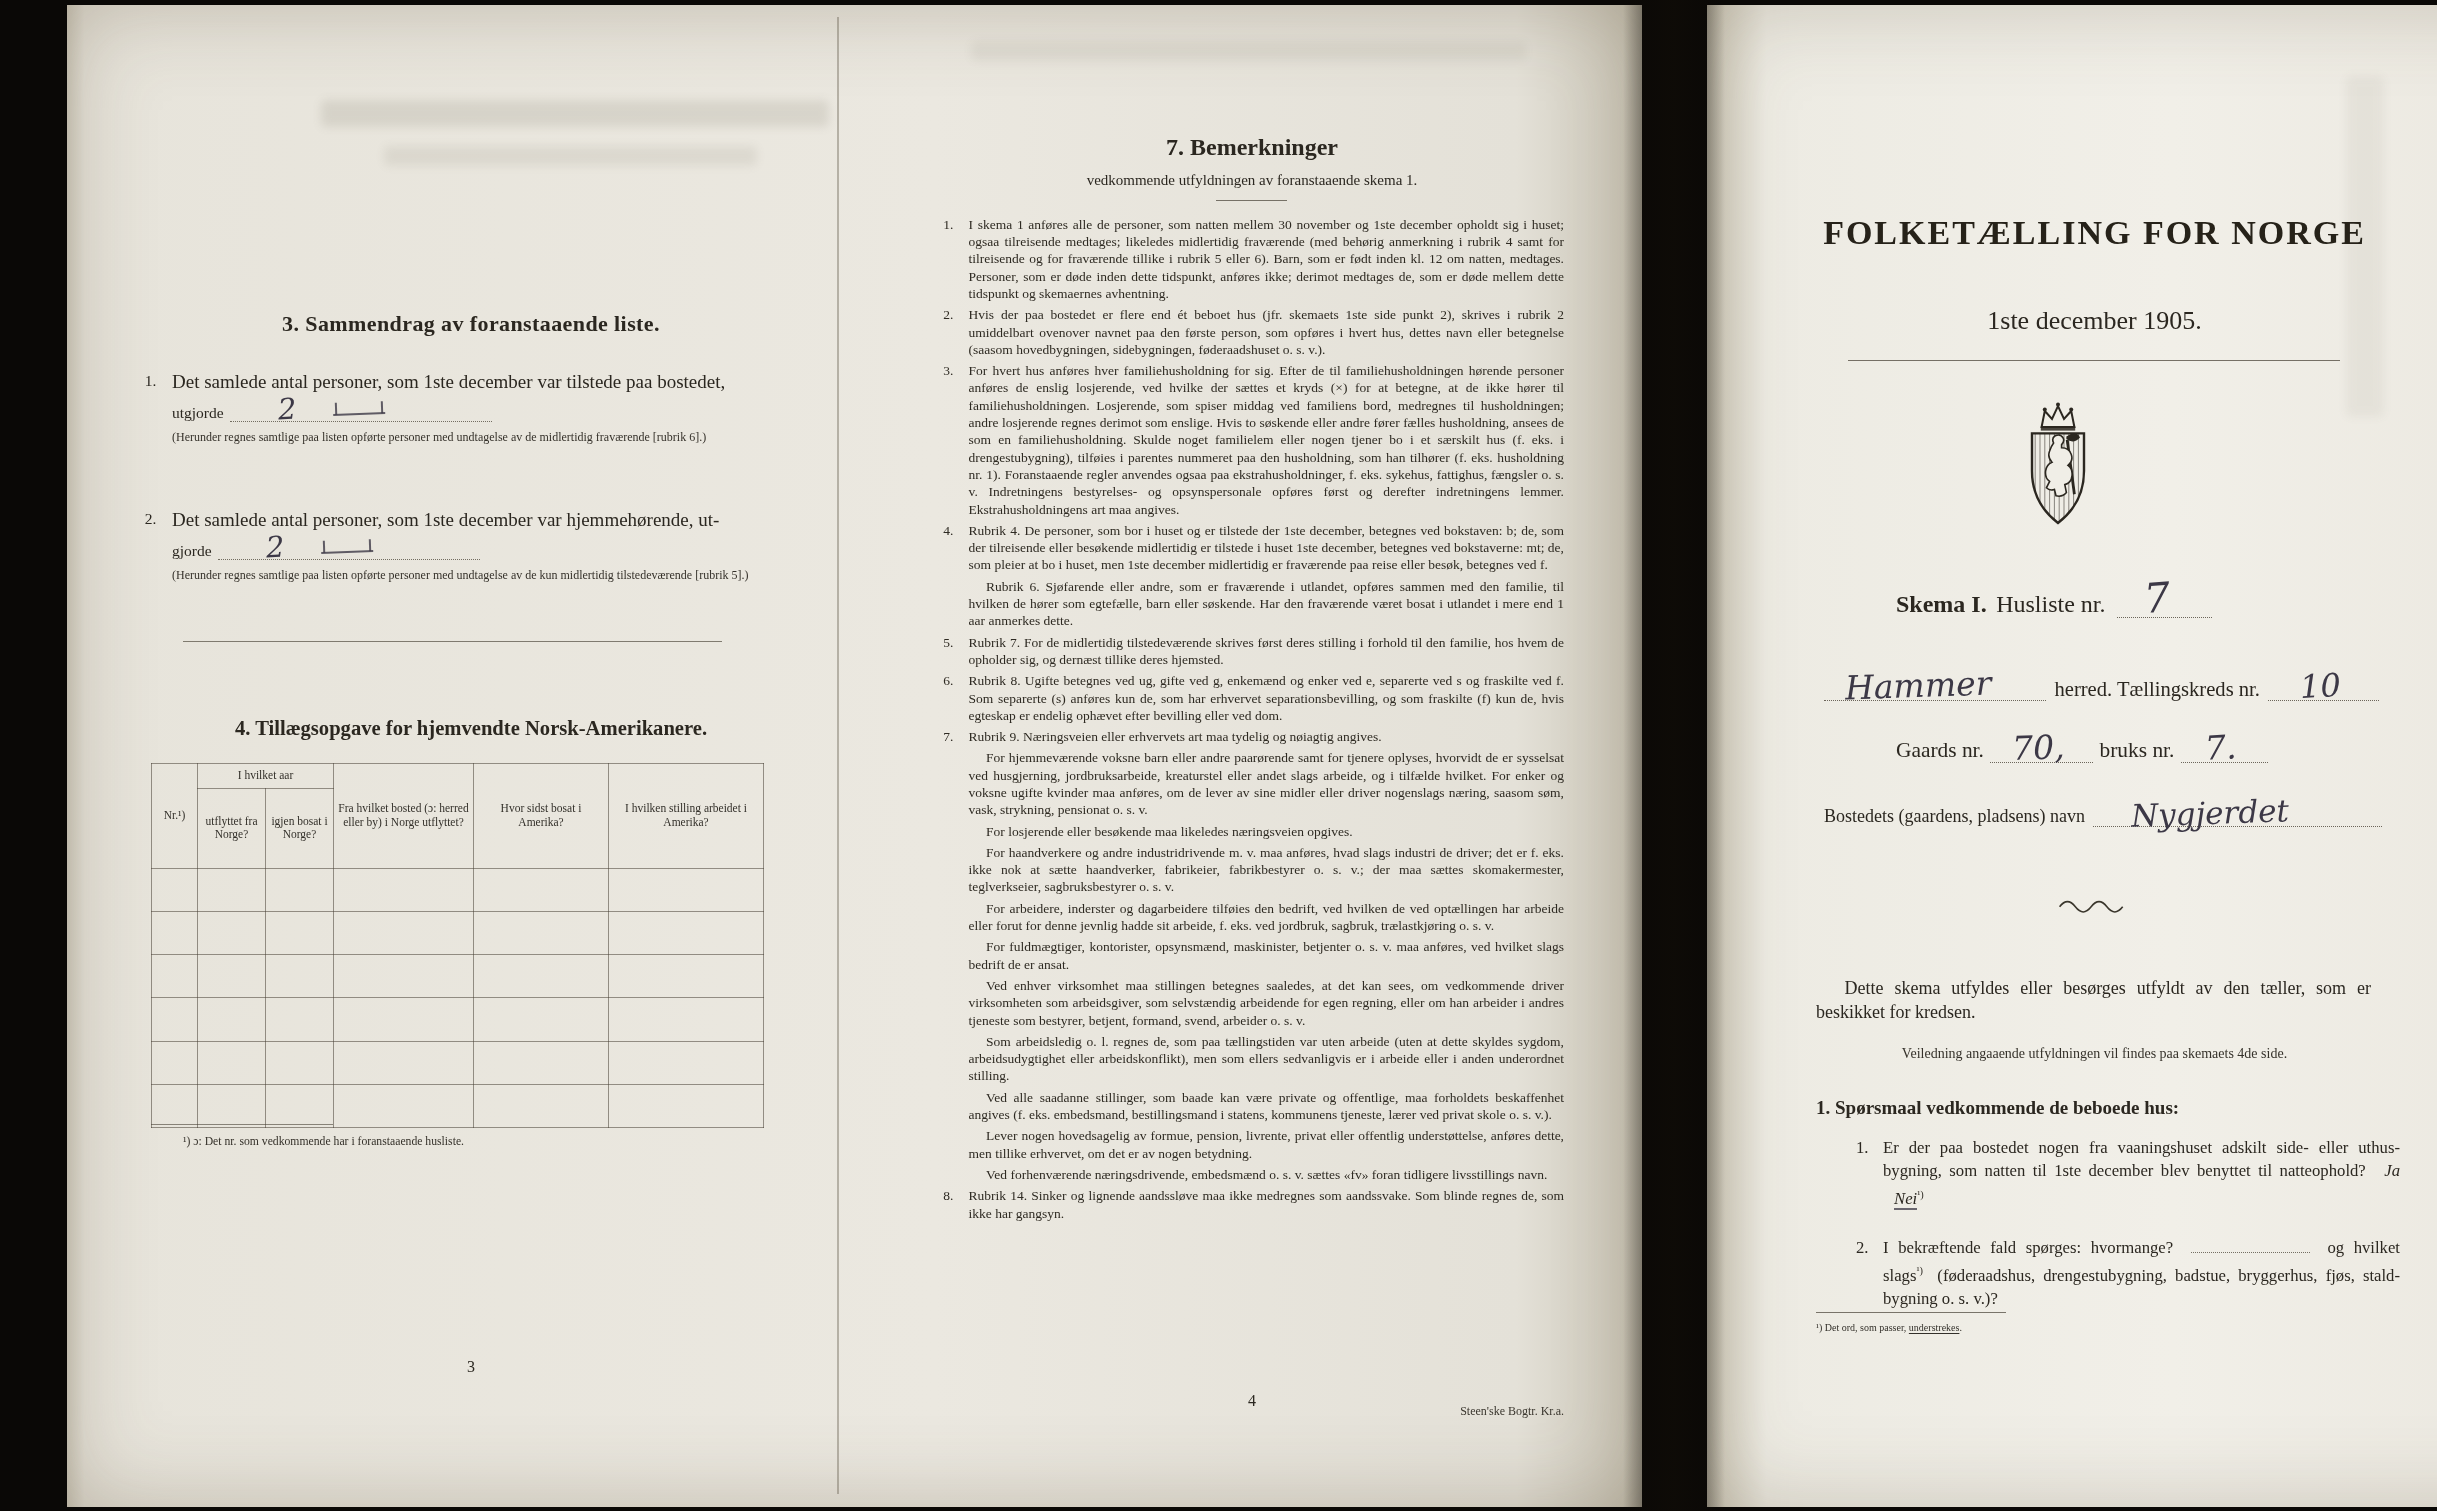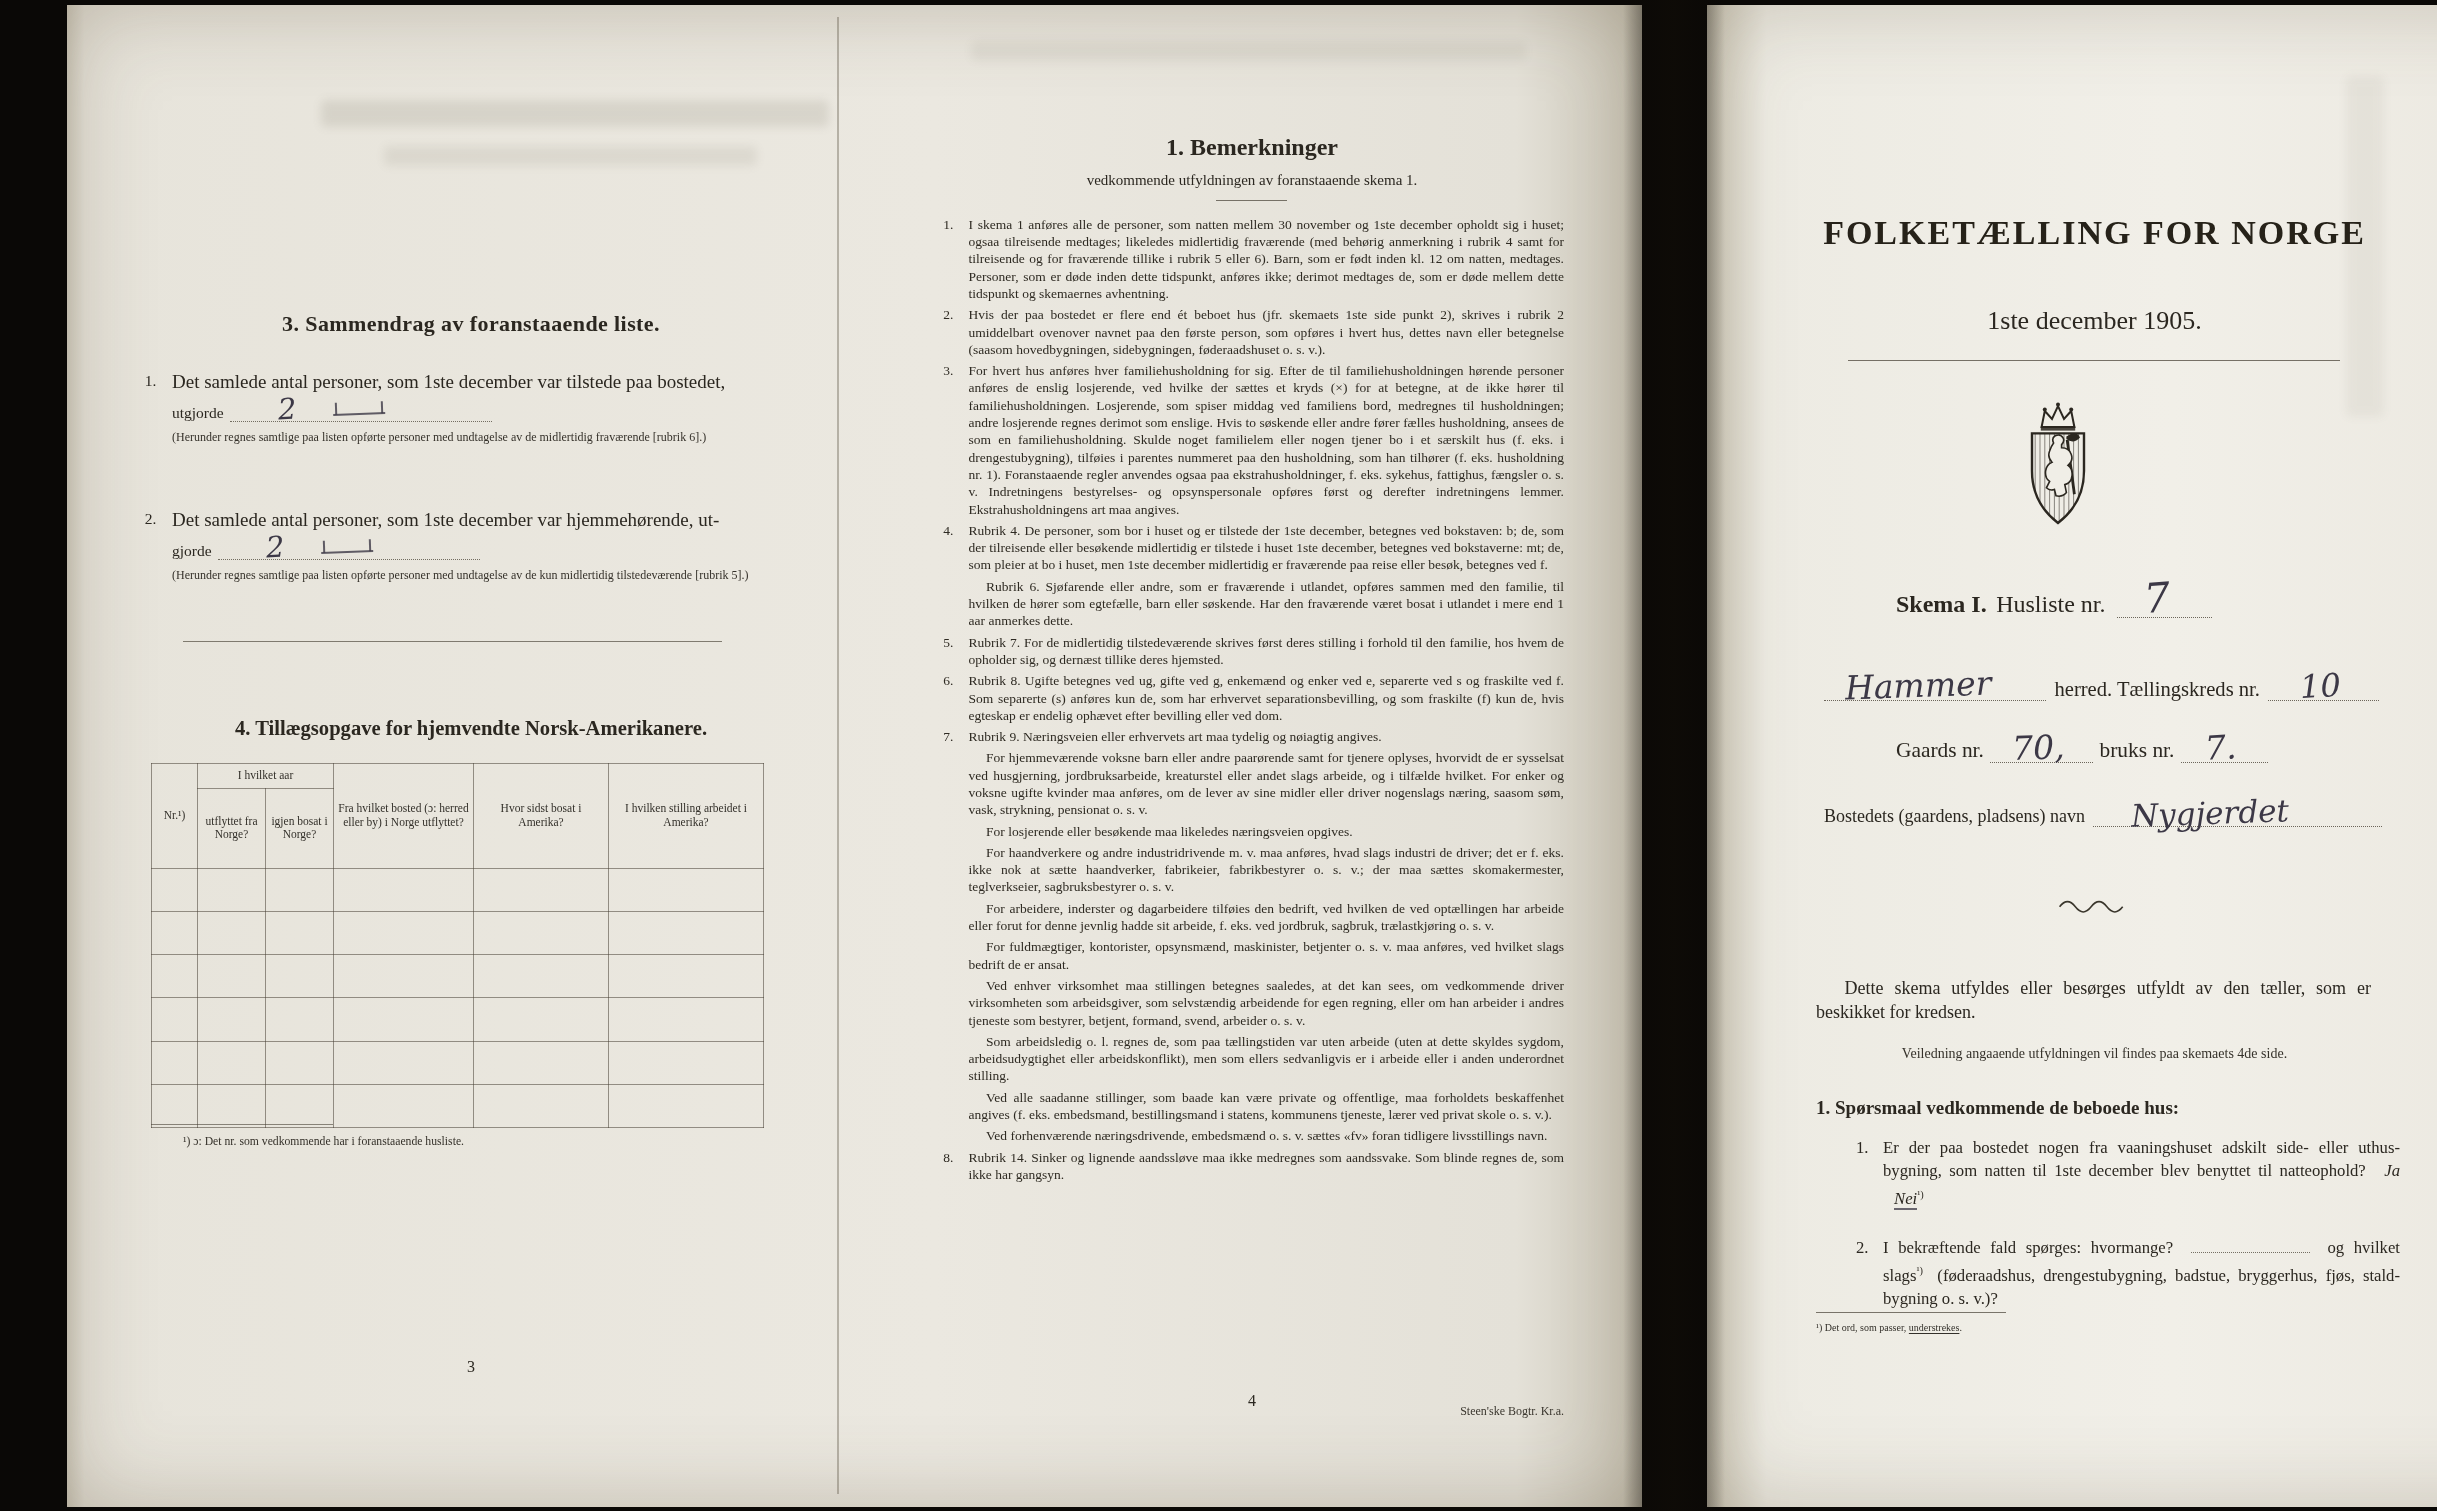--- a/index.html
+++ b/index.html
@@ -237,40 +237,41 @@
             <td></td>
             <td></td>
           </tr>
         </tbody>
     </table>
 
     <div class="fn-rule"></div>
     <div class="table-footnote">¹) ɔ: Det nr. som vedkommende har i foranstaaende husliste.</div>
     <div class="pageno-3">3</div>
 
-    <div class="rem-heading">1. Bemerkninger</div>
+    <div class="rem-heading">7. Bemerkninger</div>
     <div class="rem-sub">vedkommende utfyldningen av foranstaaende skema 1.</div>
     <div class="rem-rule"></div>
     <div class="rem-body">
         <div class="rem-p"><span class="rem-num">1.</span><span>I skema 1 anføres alle de personer, som natten mellem 30 november og 1ste december opholdt sig i huset; ogsaa tilreisende medtages; likeledes midlertidig fraværende (med behørig anmerkning i rubrik 4 samt for tilreisende og for fraværende tillike i rubrik 5 eller 6). Barn, som er født inden kl. 12 om natten, medtages. Personer, som er døde inden dette tidspunkt, anføres ikke; derimot medtages de, som er døde mellem dette tidspunkt og skemaernes avhentning.</span></div>
         <div class="rem-p"><span class="rem-num">2.</span><span>Hvis der paa bostedet er flere end ét beboet hus (jfr. skemaets 1ste side punkt 2), skrives i rubrik 2 umiddelbart ovenover navnet paa den første person, som opføres i hvert hus, dettes navn eller betegnelse (saasom hovedbygningen, sidebygningen, føderaadshuset o. s. v.).</span></div>
         <div class="rem-p"><span class="rem-num">3.</span><span>For hvert hus anføres hver familiehusholdning for sig. Efter de til familiehusholdningen hørende personer anføres de enslig losjerende, ved hvilke der sættes et kryds (×) for at betegne, at de ikke hører til familiehusholdningen. Losjerende, som spiser middag ved familiens bord, medregnes til husholdningen; andre losjerende regnes derimot som enslige. Hvis to søskende eller andre fører fælles husholdning, ansees de som en familiehusholdning. Skulde noget familielem eller nogen tjener bo i et særskilt hus (f. eks. i drengestubygning), tilføies i parentes nummeret paa den husholdning, som han tilhører (f. eks. husholdning nr. 1). Foranstaaende regler anvendes ogsaa paa ekstrahusholdninger, f. eks. sykehus, fattighus, fængsler o. s. v. Indretningens bestyrelses- og opsynspersonale opføres først og derefter indretningens lemmer. Ekstrahusholdningens art maa angives.</span></div>
         <div class="rem-p"><span class="rem-num">4.</span><span>Rubrik 4. De personer, som bor i huset og er tilstede der 1ste december, betegnes ved bokstaven: b; de, som der tilreisende eller besøkende midlertidig er tilstede i huset 1ste december, betegnes ved bokstaverne: mt; de, som pleier at bo i huset, men 1ste december midlertidig er fraværende paa reise eller besøk, betegnes ved f.</span></div>
         <div class="rem-p indent"><span>Rubrik 6. Sjøfarende eller andre, som er fraværende i utlandet, opføres sammen med den familie, til hvilken de hører som egtefælle, barn eller søskende. Har den fraværende været bosat i utlandet i mere end 1 aar anmerkes dette.</span></div>
         <div class="rem-p"><span class="rem-num">5.</span><span>Rubrik 7. For de midlertidig tilstedeværende skrives først deres stilling i forhold til den familie, hos hvem de opholder sig, og dernæst tillike deres hjemsted.</span></div>
         <div class="rem-p"><span class="rem-num">6.</span><span>Rubrik 8. Ugifte betegnes ved ug, gifte ved g, enkemænd og enker ved e, separerte ved s og fraskilte ved f. Som separerte (s) anføres kun de, som har erhvervet separationsbevilling, og som fraskilte (f) kun de, hvis egteskap er endelig ophævet efter bevilling eller ved dom.</span></div>
         <div class="rem-p"><span class="rem-num">7.</span><span>Rubrik 9. Næringsveien eller erhvervets art maa tydelig og nøiagtig angives.</span></div>
         <div class="rem-p indent"><span>For hjemmeværende voksne barn eller andre paarørende samt for tjenere oplyses, hvorvidt de er sysselsat ved husgjerning, jordbruksarbeide, kreaturstel eller andet slags arbeide, og i tilfælde hvilket. For enker og voksne ugifte kvinder maa anføres, om de lever av sine midler eller driver nogenslags næring, saasom søm, vask, strykning, pensionat o. s. v.</span></div>
         <div class="rem-p indent"><span>For losjerende eller besøkende maa likeledes næringsveien opgives.</span></div>
         <div class="rem-p indent"><span>For haandverkere og andre industridrivende m. v. maa anføres, hvad slags industri de driver; det er f. eks. ikke nok at sætte haandverker, fabrikeier, fabrikbestyrer o. s. v.; der maa sættes skomakermester, teglverkseier, sagbruksbestyrer o. s. v.</span></div>
         <div class="rem-p indent"><span>For arbeidere, inderster og dagarbeidere tilføies den bedrift, ved hvilken de ved optællingen har arbeide eller forut for denne jevnlig hadde sit arbeide, f. eks. ved jordbruk, sagbruk, trælastkjøring o. s. v.</span></div>
         <div class="rem-p indent"><span>For fuldmægtiger, kontorister, opsynsmænd, maskinister, betjenter o. s. v. maa anføres, ved hvilket slags bedrift de er ansat.</span></div>
         <div class="rem-p indent"><span>Ved enhver virksomhet maa stillingen betegnes saaledes, at det kan sees, om vedkommende driver virksomheten som arbeidsgiver, som selvstændig arbeidende for egen regning, eller om han arbeider i andres tjeneste som bestyrer, betjent, formand, svend, arbeider o. s. v.</span></div>
         <div class="rem-p indent"><span>Som arbeidsledig o. l. regnes de, som paa tællingstiden var uten arbeide (uten at dette skyldes sygdom, arbeidsudygtighet eller arbeidskonflikt), men som ellers sedvanligvis er i arbeide eller i anden underordnet stilling.</span></div>
         <div class="rem-p indent"><span>Ved alle saadanne stillinger, som baade kan være private og offentlige, maa forholdets beskaffenhet angives (f. eks. embedsmand, bestillingsmand i statens, kommunens tjeneste, lærer ved privat skole o. s. v.).</span></div>
+        <div class="rem-p indent"><span>Lever nogen hovedsagelig av formue, pension, livrente, privat eller offentlig understøttelse, anføres dette, men tillike erhvervet, om det er av nogen betydning.</span></div>
         <div class="rem-p indent"><span>Ved forhenværende næringsdrivende, embedsmænd o. s. v. sættes «fv» foran tidligere livsstillings navn.</span></div>
         <div class="rem-p"><span class="rem-num">8.</span><span>Rubrik 14. Sinker og lignende aandssløve maa ikke medregnes som aandssvake. Som blinde regnes de, som ikke har gangsyn.</span></div>
       </div>
     <div class="pageno-4">4</div>
     <div class="printer">Steen'ske Bogtr. Kr.a.</div>
   </div>
 
   <div class="gutter"></div>
 
   <div class="page page-right">

